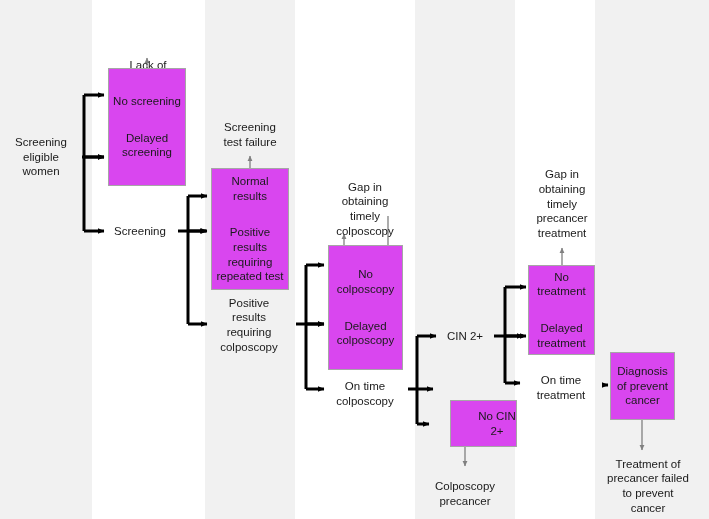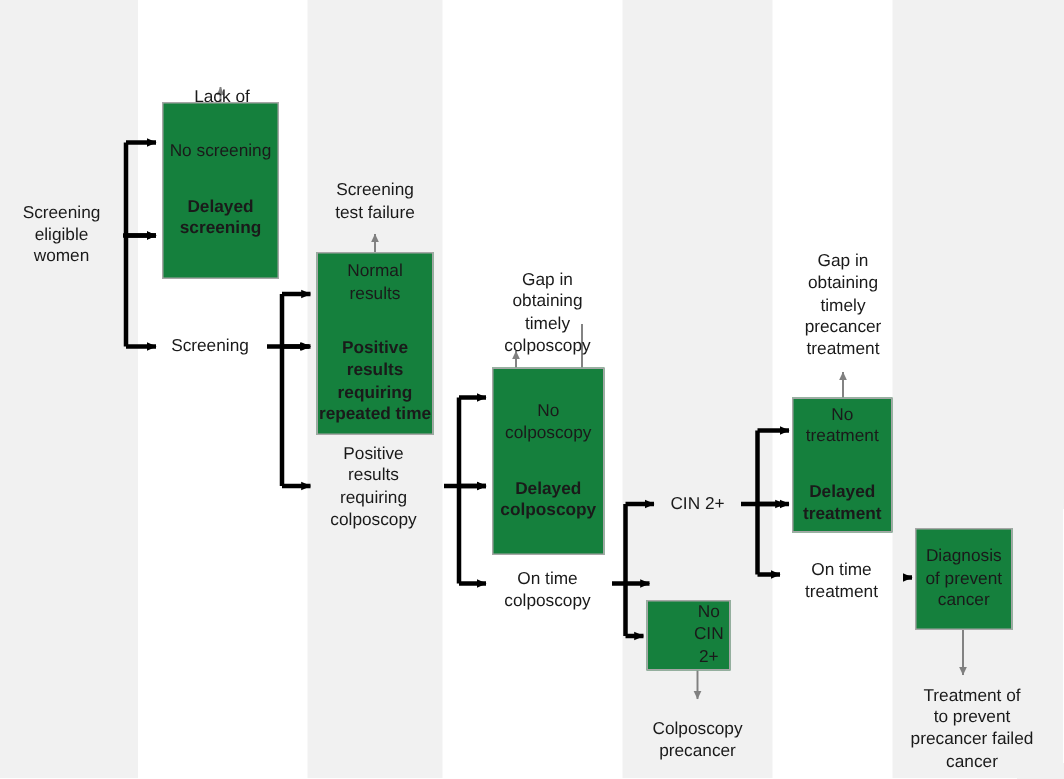--- a/index.html
+++ b/index.html
@@ -35,33 +35,32 @@
     display: flex;
     flex-direction: column;
     align-items: center;
     justify-content: center;
     text-align: center;
     color: #1a1a1a;
     font-size: 11.5px;
     line-height: 1.28;
   }
   .node.boxed {
-    background: #15803d;
+    background: #d946ef;
     border: 1px solid #a6a6a6;
   }
   .node.plain {
     background: transparent;
     border: none;
   }
   .node .seg {
     width: 100%;
   }
   .node .seg + .seg {
     margin-top: 22px;
-    font-weight: bold;
   }
 </style>
 </head>
 <body>
 
 <div id="canvas">
 
   <div id="bands">
       <div class="band" style="left: 0px; width: 92px; background: rgb(241, 241, 241);"></div>
       <div class="band" style="left: 205px; width: 90px; background: rgb(241, 241, 241);"></div>
@@ -165,21 +164,21 @@
       </div>
       <div class="node boxed" style="left: 211px; top: 168px; width: 78px; height: 122px;">
         <div class="seg">
           <div>Normal</div>
           <div>results</div>
         </div>
         <div class="seg">
           <div>Positive</div>
           <div>results</div>
           <div>requiring</div>
-          <div>repeated time</div>
+          <div>repeated test</div>
         </div>
       </div>
       <div class="node plain" style="left: 207px; top: 294px; width: 84px; height: 62px;">
         <div class="seg">
           <div>Positive</div>
           <div>results</div>
           <div>requiring</div>
           <div>colposcopy</div>
         </div>
       </div>
@@ -205,21 +204,21 @@
         <div class="seg">
           <div>On time</div>
           <div>colposcopy</div>
         </div>
       </div>
       <div class="node plain" style="left: 438px; top: 327px; width: 54px; height: 18px; align-items: flex-end;">
         <div class="seg">
           <div>CIN 2+</div>
         </div>
       </div>
-      <div class="node boxed" style="left: 431px; top: 400px; width: 56px; height: 47px; padding-left: 27px;">
+      <div class="node boxed" style="left: 450px; top: 400px; width: 67px; height: 47px; padding-left: 27px;">
         <div class="seg">
           <div>No CIN 2+</div>
         </div>
       </div>
       <div class="node plain" style="left: 414px; top: 470px; width: 102px; height: 48px;">
         <div class="seg">
           <div>Colposcopy</div>
           <div>precancer</div>
         </div>
       </div>
@@ -251,19 +250,19 @@
       <div class="node boxed" style="left: 610px; top: 352px; width: 65px; height: 68px; align-items: center;">
         <div class="seg">
           <div>Diagnosis</div>
           <div>of prevent</div>
           <div>cancer</div>
         </div>
       </div>
       <div class="node plain" style="left: 593px; top: 455px; width: 110px; height: 62px;">
         <div class="seg">
           <div>Treatment of</div>
+          <div>precancer failed</div>
           <div>to prevent</div>
-          <div>precancer failed</div>
           <div>cancer</div>
         </div>
       </div>
     </div>
 </div>
 
 </body></html>

